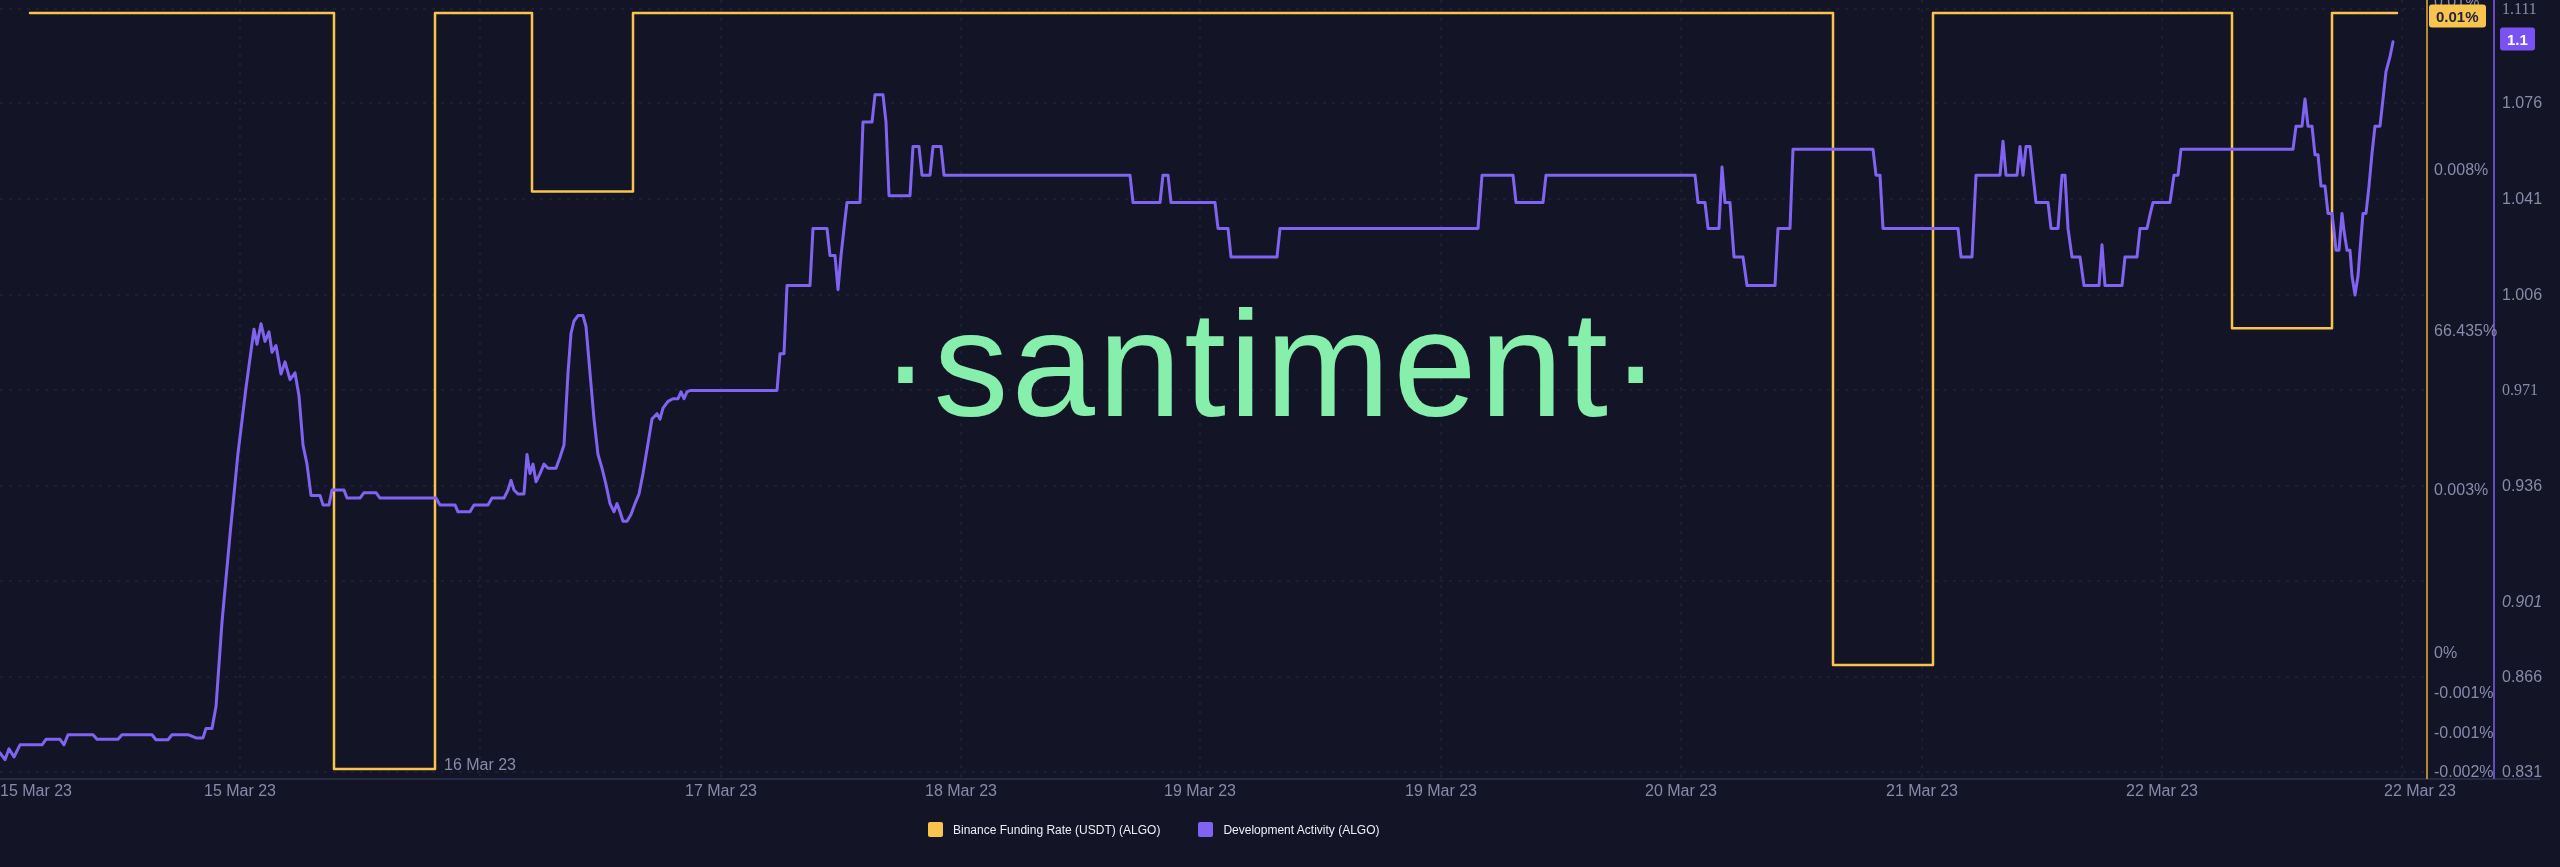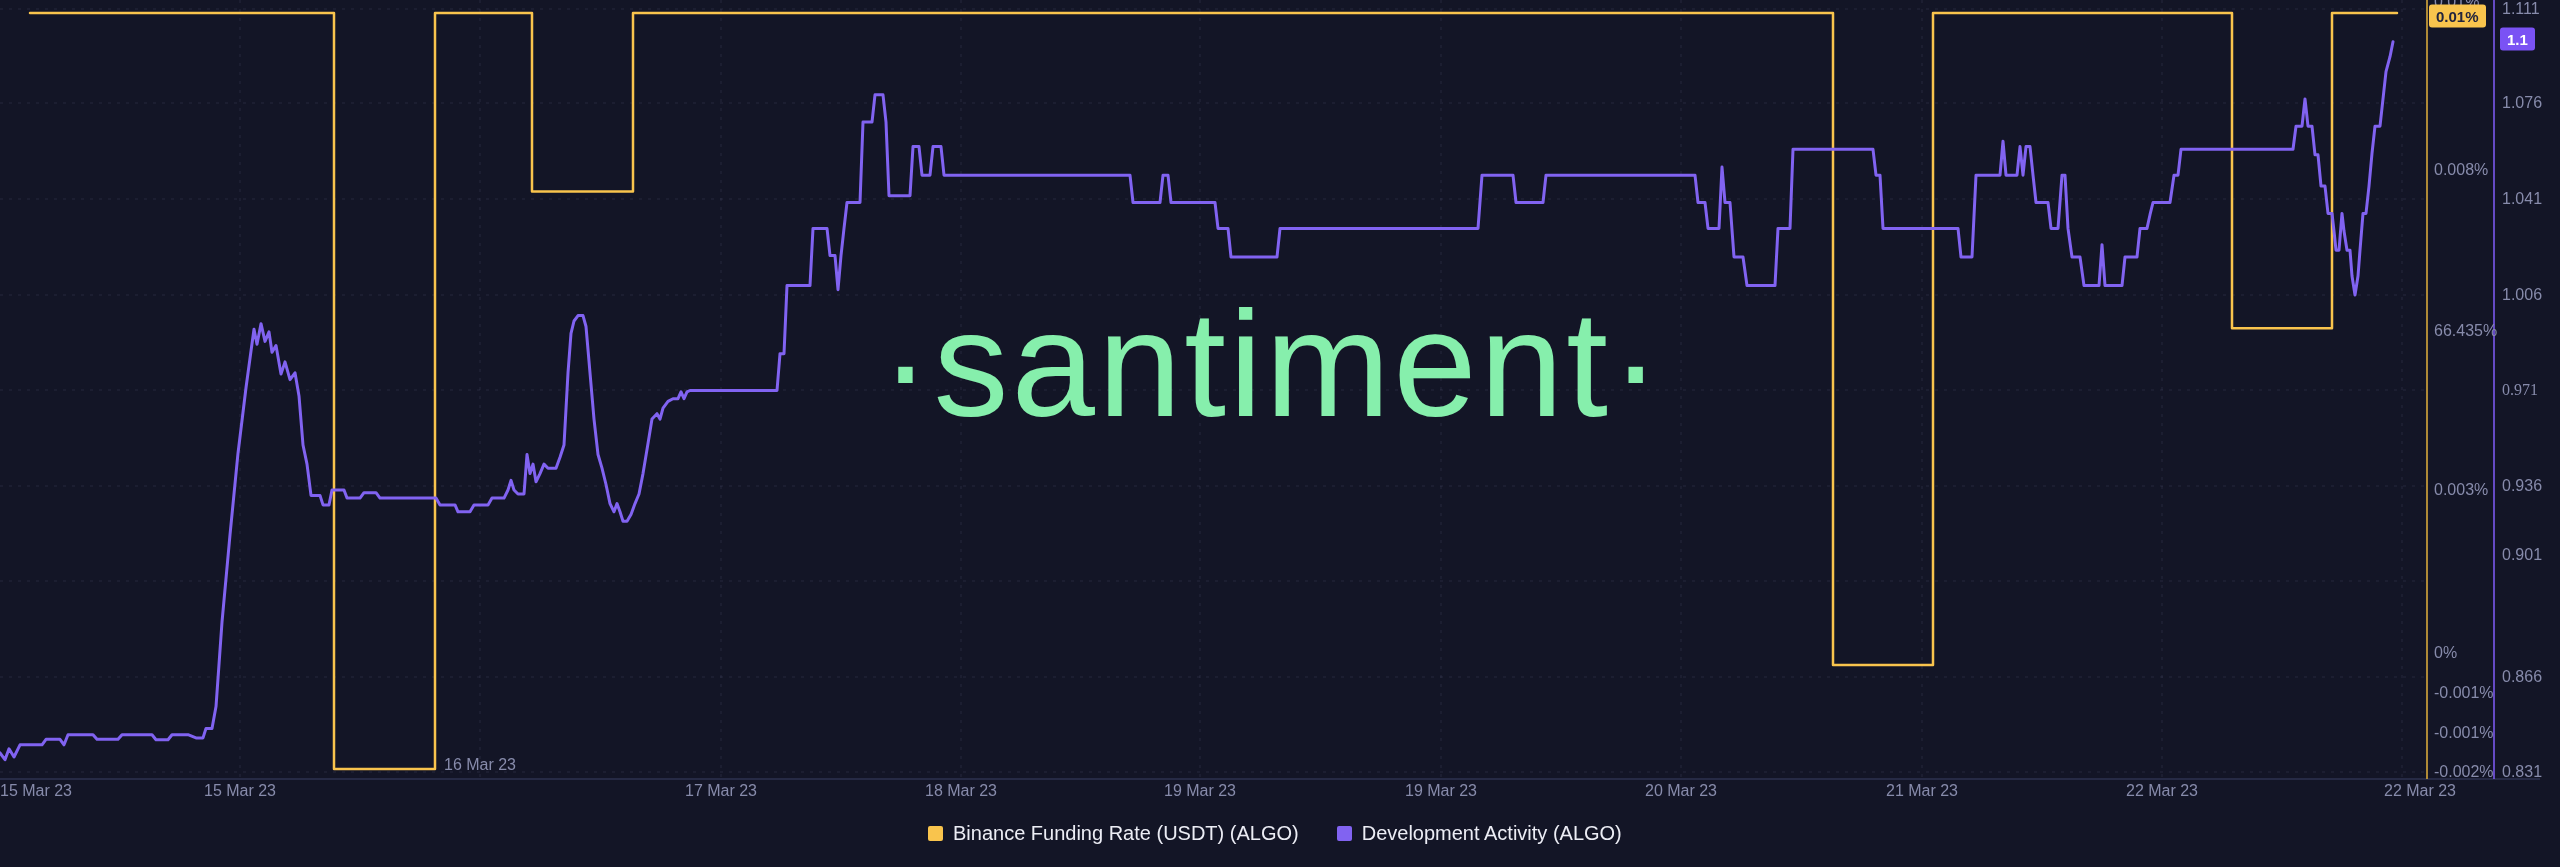--- a/index.html
+++ b/index.html
@@ -13,21 +13,21 @@
     color:#222640;white-space:nowrap;user-select:none;
   }
   .tick{position:absolute;color:#878bab;font-size:16px;line-height:20px;white-space:nowrap;}
   .tick.x{transform:translateX(-50%);}
   .tick.y{transform:translateY(-50%);}
   .badge{position:absolute;font-size:15px;font-weight:700;line-height:15px;
          padding:4px 7px;border-radius:3px;transform:translateY(-50%);white-space:nowrap;}
   .legend{position:absolute;left:928px;top:822px;display:flex;align-items:center;gap:38px;}
   .legend-item{display:flex;align-items:center;gap:10px;cursor:pointer;}
   .legend-item .swatch{width:15px;height:15px;border-radius:2px;display:inline-block;}
-  .legend-item .lbl{color:#ecedf5;font-size:20px;}
+  .legend-item .lbl{color:#ecedf5;font-size:12px;}
 </style>
 </head>
 <body style="background: rgb(19, 21, 38);">
 
 <div class="stage">
   <svg id="plot-svg" width="2560" height="867" viewBox="0 0 2560 867">
       <line x1="240" y1="0" x2="240" y2="779" stroke="rgba(130,138,180,0.17)" stroke-width="1" stroke-dasharray="3,6"></line>
       <line x1="480" y1="0" x2="480" y2="779" stroke="rgba(130,138,180,0.17)" stroke-width="1" stroke-dasharray="3,6"></line>
       <line x1="721" y1="0" x2="721" y2="779" stroke="rgba(130,138,180,0.17)" stroke-width="1" stroke-dasharray="3,6"></line>
       <line x1="961" y1="0" x2="961" y2="779" stroke="rgba(130,138,180,0.17)" stroke-width="1" stroke-dasharray="3,6"></line>
@@ -68,27 +68,27 @@
       <div class="tick x" style="left: 2162px; top: 781px;">22 Mar 23</div>
       <div class="tick x" style="left: 2420px; top: 781px;">22 Mar 23</div>
       <div class="tick y" style="left: 2434px; top: 2px;">0.01%</div>
       <div class="tick y" style="left: 2434px; top: 170px;">0.008%</div>
       <div class="tick y" style="left: 2434px; top: 331px;">66.435%</div>
       <div class="tick y" style="left: 2434px; top: 490px;">0.003%</div>
       <div class="tick y" style="left: 2434px; top: 653px;">0%</div>
       <div class="tick y" style="left: 2434px; top: 693px;">-0.001%</div>
       <div class="tick y" style="left: 2434px; top: 733px;">-0.001%</div>
       <div class="tick y" style="left: 2434px; top: 772px;">-0.002%</div>
-      <div class="tick y" style="left: 2502px; top: 9px;">1.111</div>
+      <div class="tick y" style="left: 2502px; top: 9px; font-family: Liberation Serif, serif;">1.111</div>
       <div class="tick y" style="left: 2502px; top: 103px;">1.076</div>
       <div class="tick y" style="left: 2502px; top: 199px;">1.041</div>
       <div class="tick y" style="left: 2502px; top: 295px;">1.006</div>
       <div class="tick y" style="left: 2502px; top: 390px; font-family: Liberation Serif, serif;">0.971</div>
       <div class="tick y" style="left: 2502px; top: 486px;">0.936</div>
-      <div class="tick y" style="left: 2502px; top: 555px;">0.901</div>
+      <div class="tick y" style="left: 2502px; top: 602px; font-style: italic;">0.901</div>
       <div class="tick y" style="left: 2502px; top: 677px;">0.866</div>
       <div class="tick y" style="left: 2502px; top: 772px;">0.831</div>
       <div class="badge" style="left: 2429px; top: 16px; background: rgb(249, 196, 77); color: rgb(35, 37, 61);">0.01%</div>
       <div class="badge" style="left: 2500px; top: 39px; background: rgb(122, 82, 244); color: #ffffff;">1.1</div>
     </div>
 
   <div class="legend">
     <div class="legend-item">
       <span class="swatch" style="background: rgb(249, 196, 77);"></span>
       <span class="lbl">Binance Funding Rate (USDT) (ALGO)</span>

